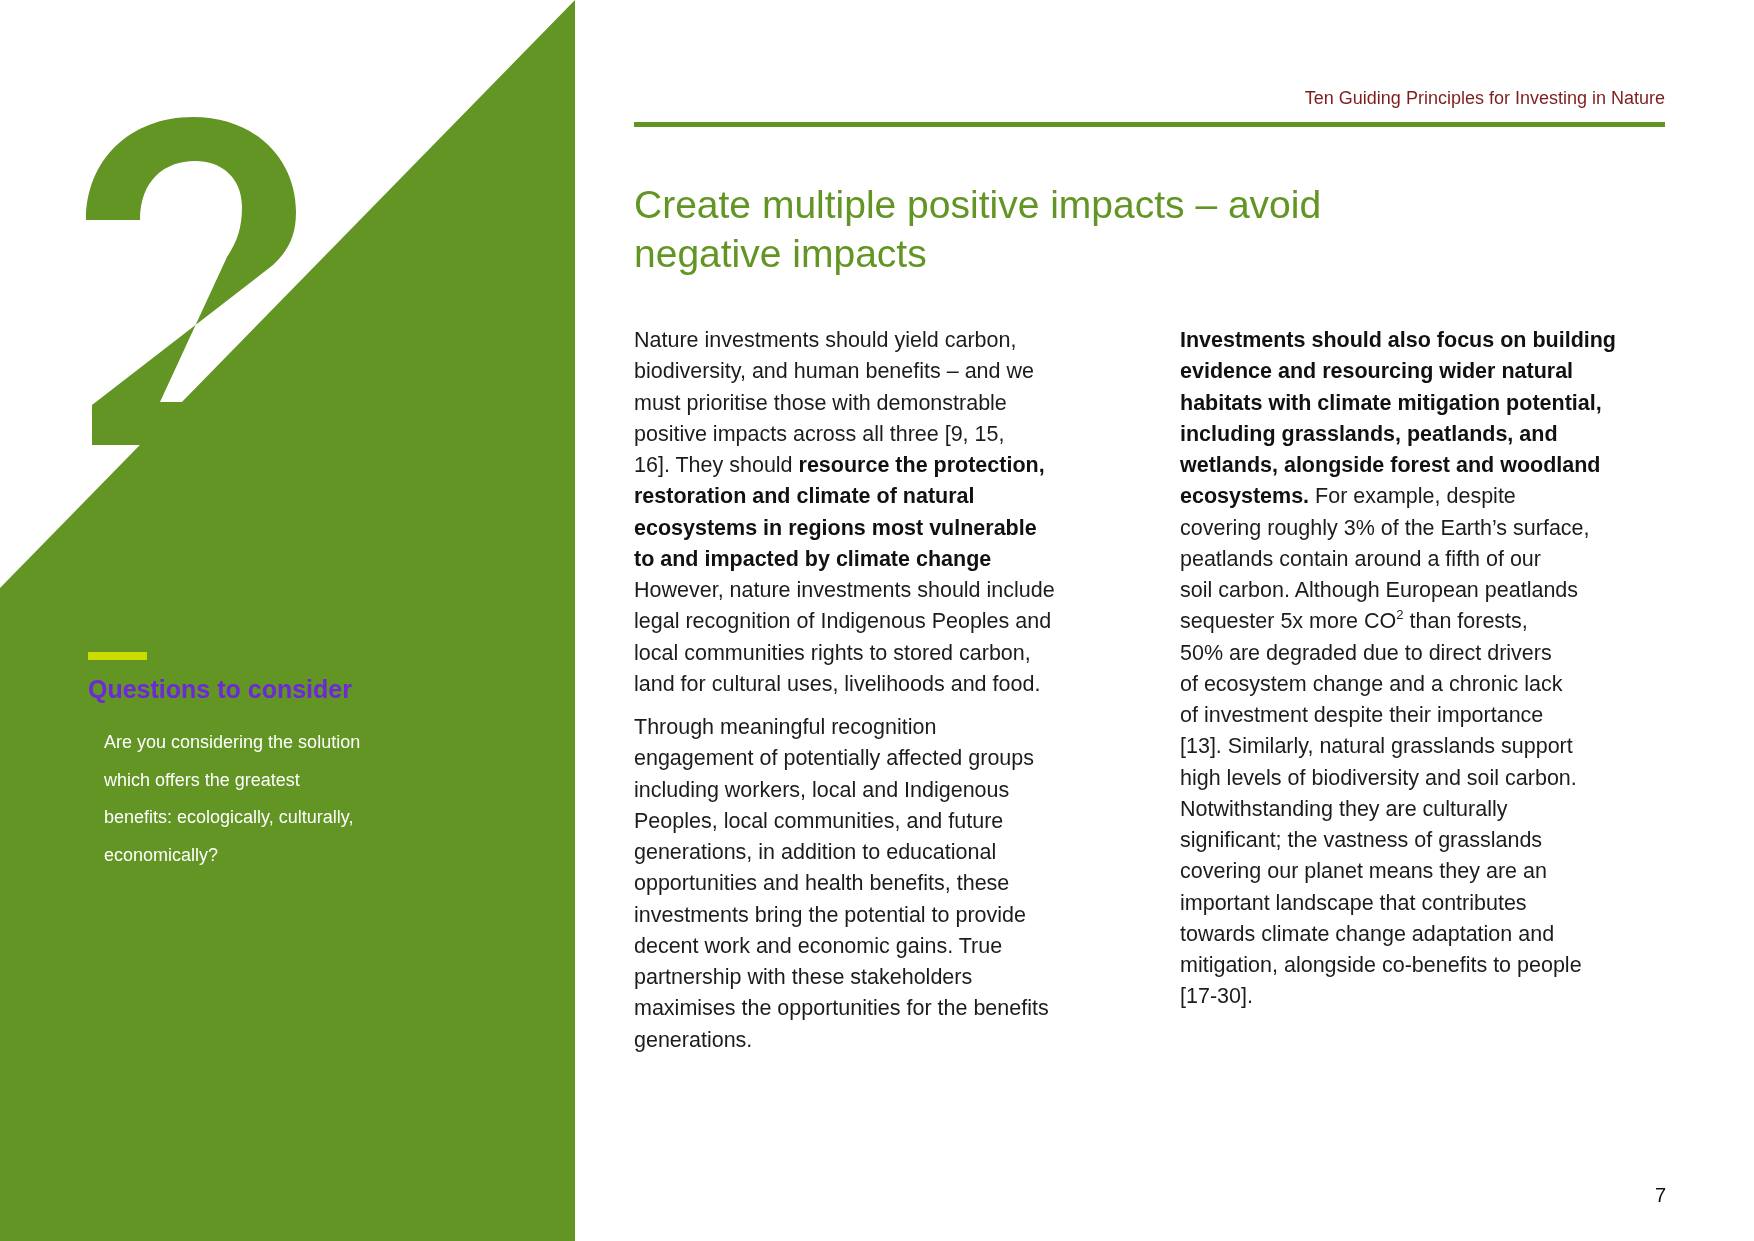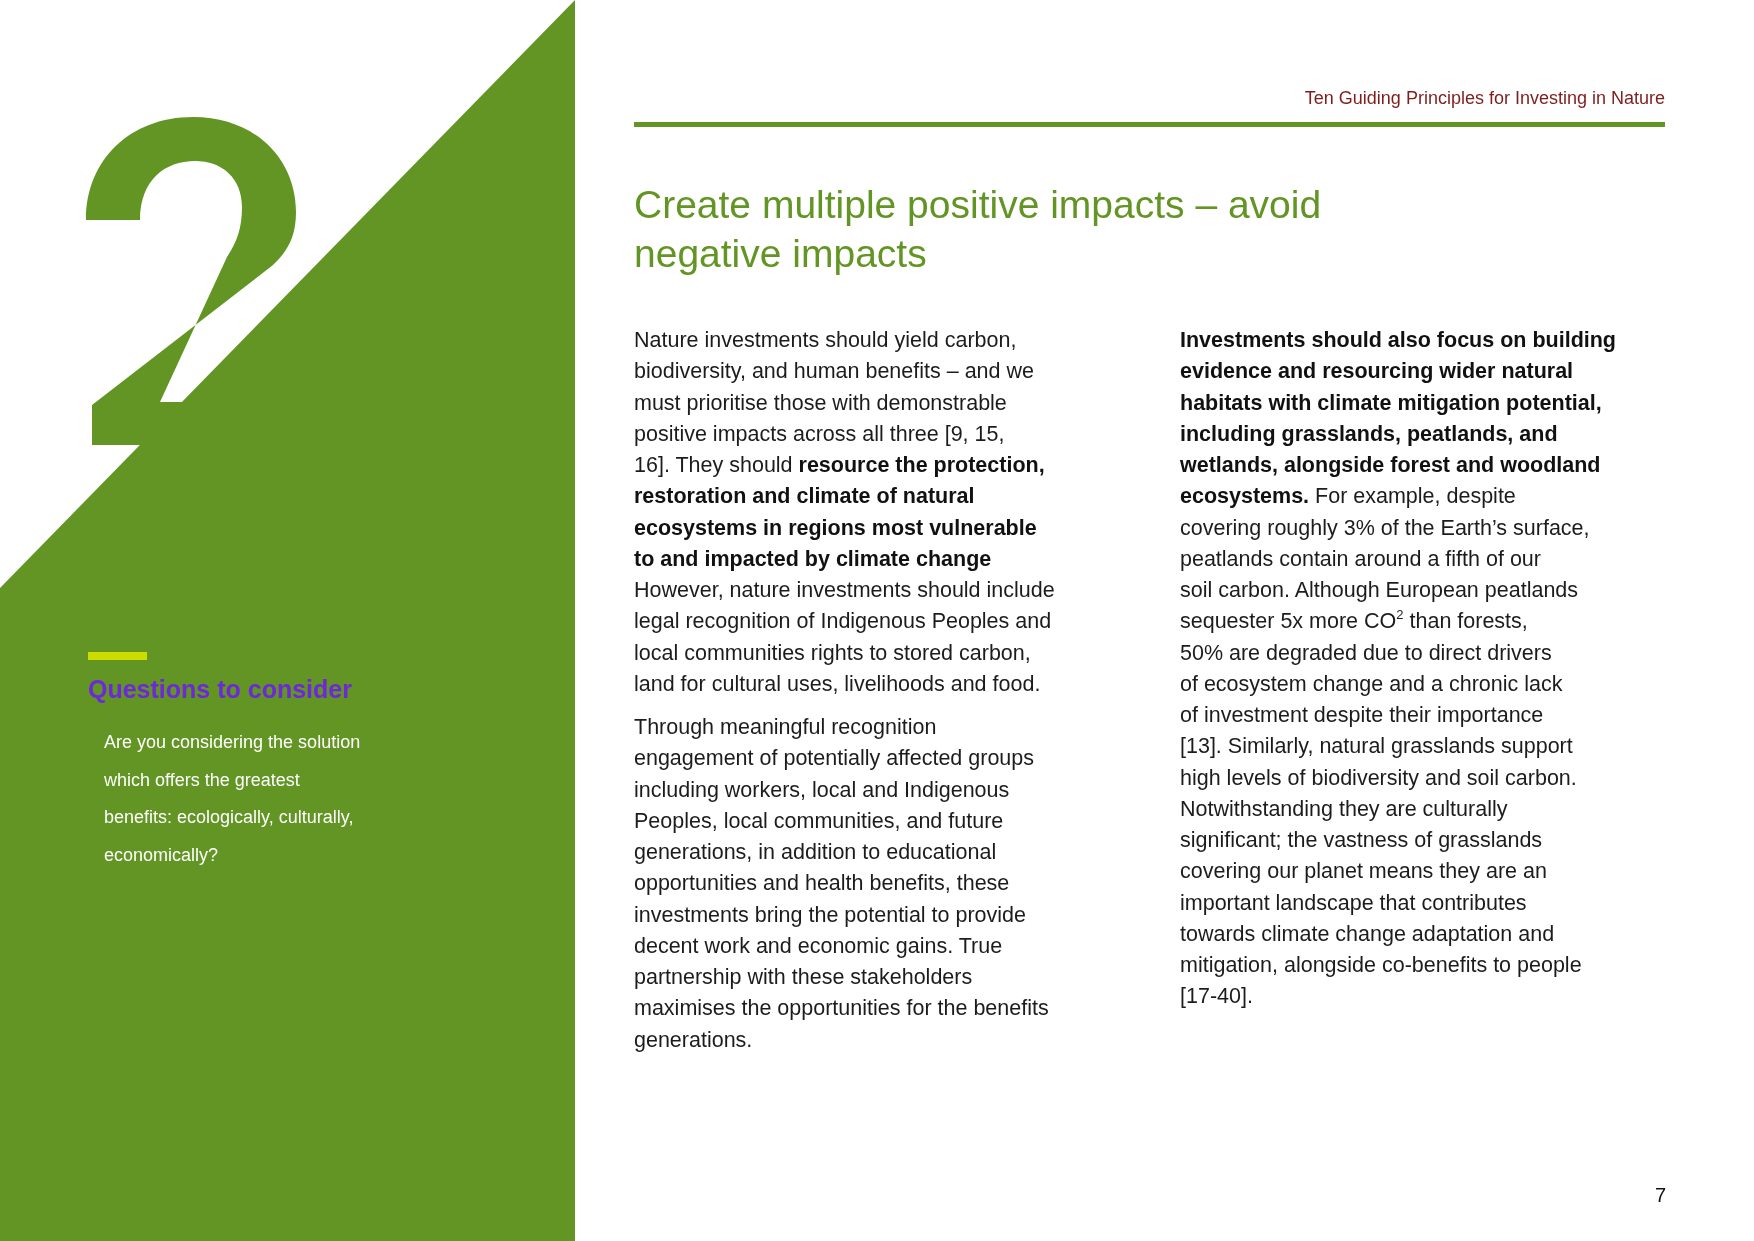--- a/index.html
+++ b/index.html
@@ -95,17 +95,17 @@
     <div class="line"><span>of ecosystem change and a chronic lack</span></div>
     <div class="line"><span>of investment despite their importance</span></div>
     <div class="line"><span>[13]. Similarly, natural grasslands support</span></div>
     <div class="line"><span>high levels of biodiversity and soil carbon.</span></div>
     <div class="line"><span>Notwithstanding they are culturally</span></div>
     <div class="line"><span>significant; the vastness of grasslands</span></div>
     <div class="line"><span>covering our planet means they are an</span></div>
     <div class="line"><span>important landscape that contributes</span></div>
     <div class="line"><span>towards climate change adaptation and</span></div>
     <div class="line"><span>mitigation, alongside co-benefits to people</span></div>
-    <div class="line"><span>[17-40].</span></div>
+    <div class="line"><span>[17-30].</span></div>
   </div>
 </div>
 
 <div class="page-num">7</div>
 
 </body></html>

